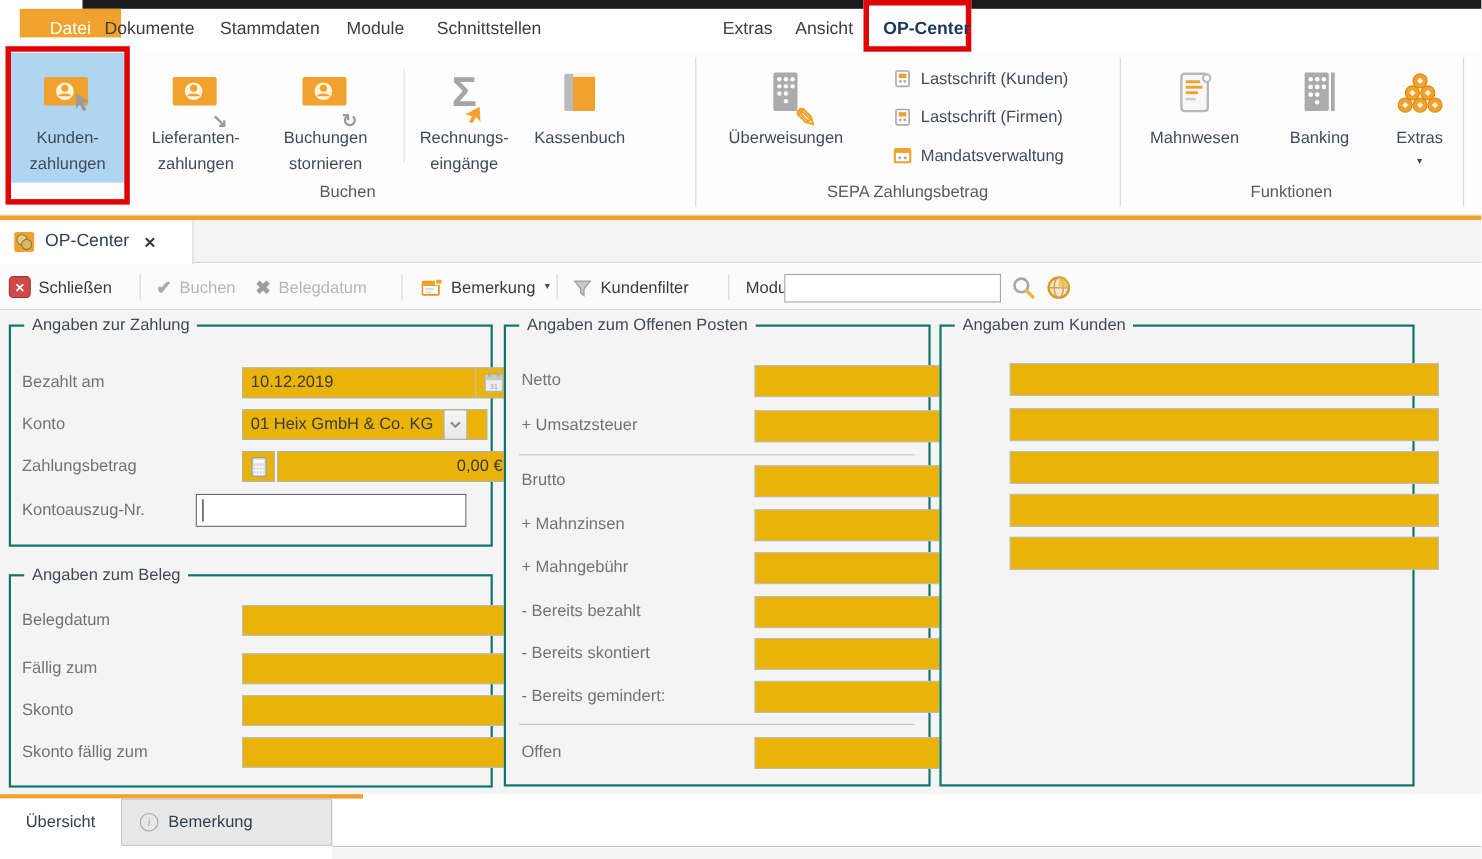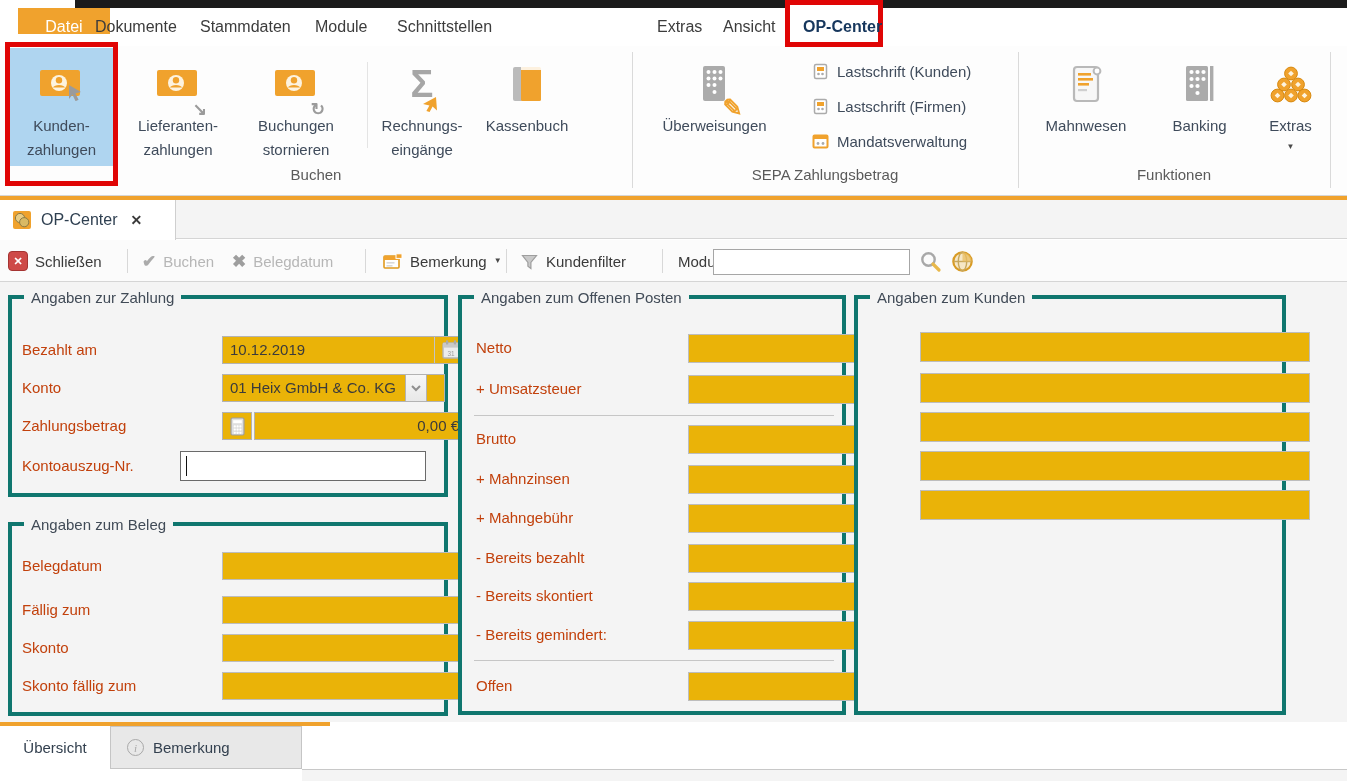--- a/index.html
+++ b/index.html
@@ -31,23 +31,23 @@
   
   .toolbar{left:0;top:240px;width:1347px;height:42px;background:#FBFBFB;border-bottom:1px solid #D5D5D5;box-sizing:border-box;}
   .titem{position:absolute;top:240px;height:42px;display:flex;align-items:center;gap:7px;font-size:15px;color:#3A3A3A;cursor:pointer;white-space:nowrap;}
   .titem.disabled{color:#B6B6B6;cursor:default;}
   .tsep{position:absolute;top:249px;width:1px;height:24px;background:#D8D8D8;}
   .closeic{width:20px;height:20px;background:#CE4A48;border:1px solid #A53432;border-radius:4px;color:#fff;font-size:11px;font-weight:bold;display:flex;align-items:center;justify-content:center;box-sizing:border-box;}
   .gray-glyph{color:#ABABAB;font-size:17px;font-weight:bold;}
   .filter-input{position:absolute;left:713px;top:249px;width:197px;height:26px;border:1px solid #A6A6A6;background:#fff;box-sizing:border-box;font-size:14px;padding:0 5px;font-family:"Liberation Sans",sans-serif;}
   
   .formbg{left:0;top:282px;width:1347px;height:440px;background:#F4F4F4;}
-  .panel{position:absolute;border:4px solid #0f766e;background:#F4F4F4;box-sizing:border-box;}
+  .panel{position:absolute;border:2px solid #0f766e;background:#F4F4F4;box-sizing:border-box;}
   .legend{position:absolute;top:-10px;left:12px;background:#F4F4F4;padding:0 7px;font-size:15px;color:#414B57;white-space:nowrap;}
-  .flabel{position:absolute;font-size:15px;color:#c2410c;white-space:nowrap;}
+  .flabel{position:absolute;font-size:15px;color:#737373;white-space:nowrap;}
   .gfield{position:absolute;background:#eab308;border:1px solid #B3B3B3;box-sizing:border-box;margin-left:42px;}
   .gfield .val{font-size:15px;color:#3B3B3B;line-height:26px;padding-left:7px;display:block;}
   .val-right{text-align:right;padding-right:8px;}
   .wfield{position:absolute;background:#fff;border:1px solid #6A6A6A;box-sizing:border-box;}
   .hsep{position:absolute;height:1px;background:#C6C6C6;}
   .smallbtnic{flex:0 0 auto;display:flex;align-items:center;}
   .combo-btn{position:absolute;background:linear-gradient(#F7F7F7,#E8E8E8);border:1px solid #B3B3B3;box-sizing:border-box;display:flex;align-items:center;justify-content:center;cursor:pointer;}
   .calbtn{position:absolute;display:flex;align-items:center;justify-content:center;border-left:1px solid #C4C4C4;cursor:pointer;}
   .caret-ibeam{position:absolute;width:1px;height:20px;background:#111;}
   

